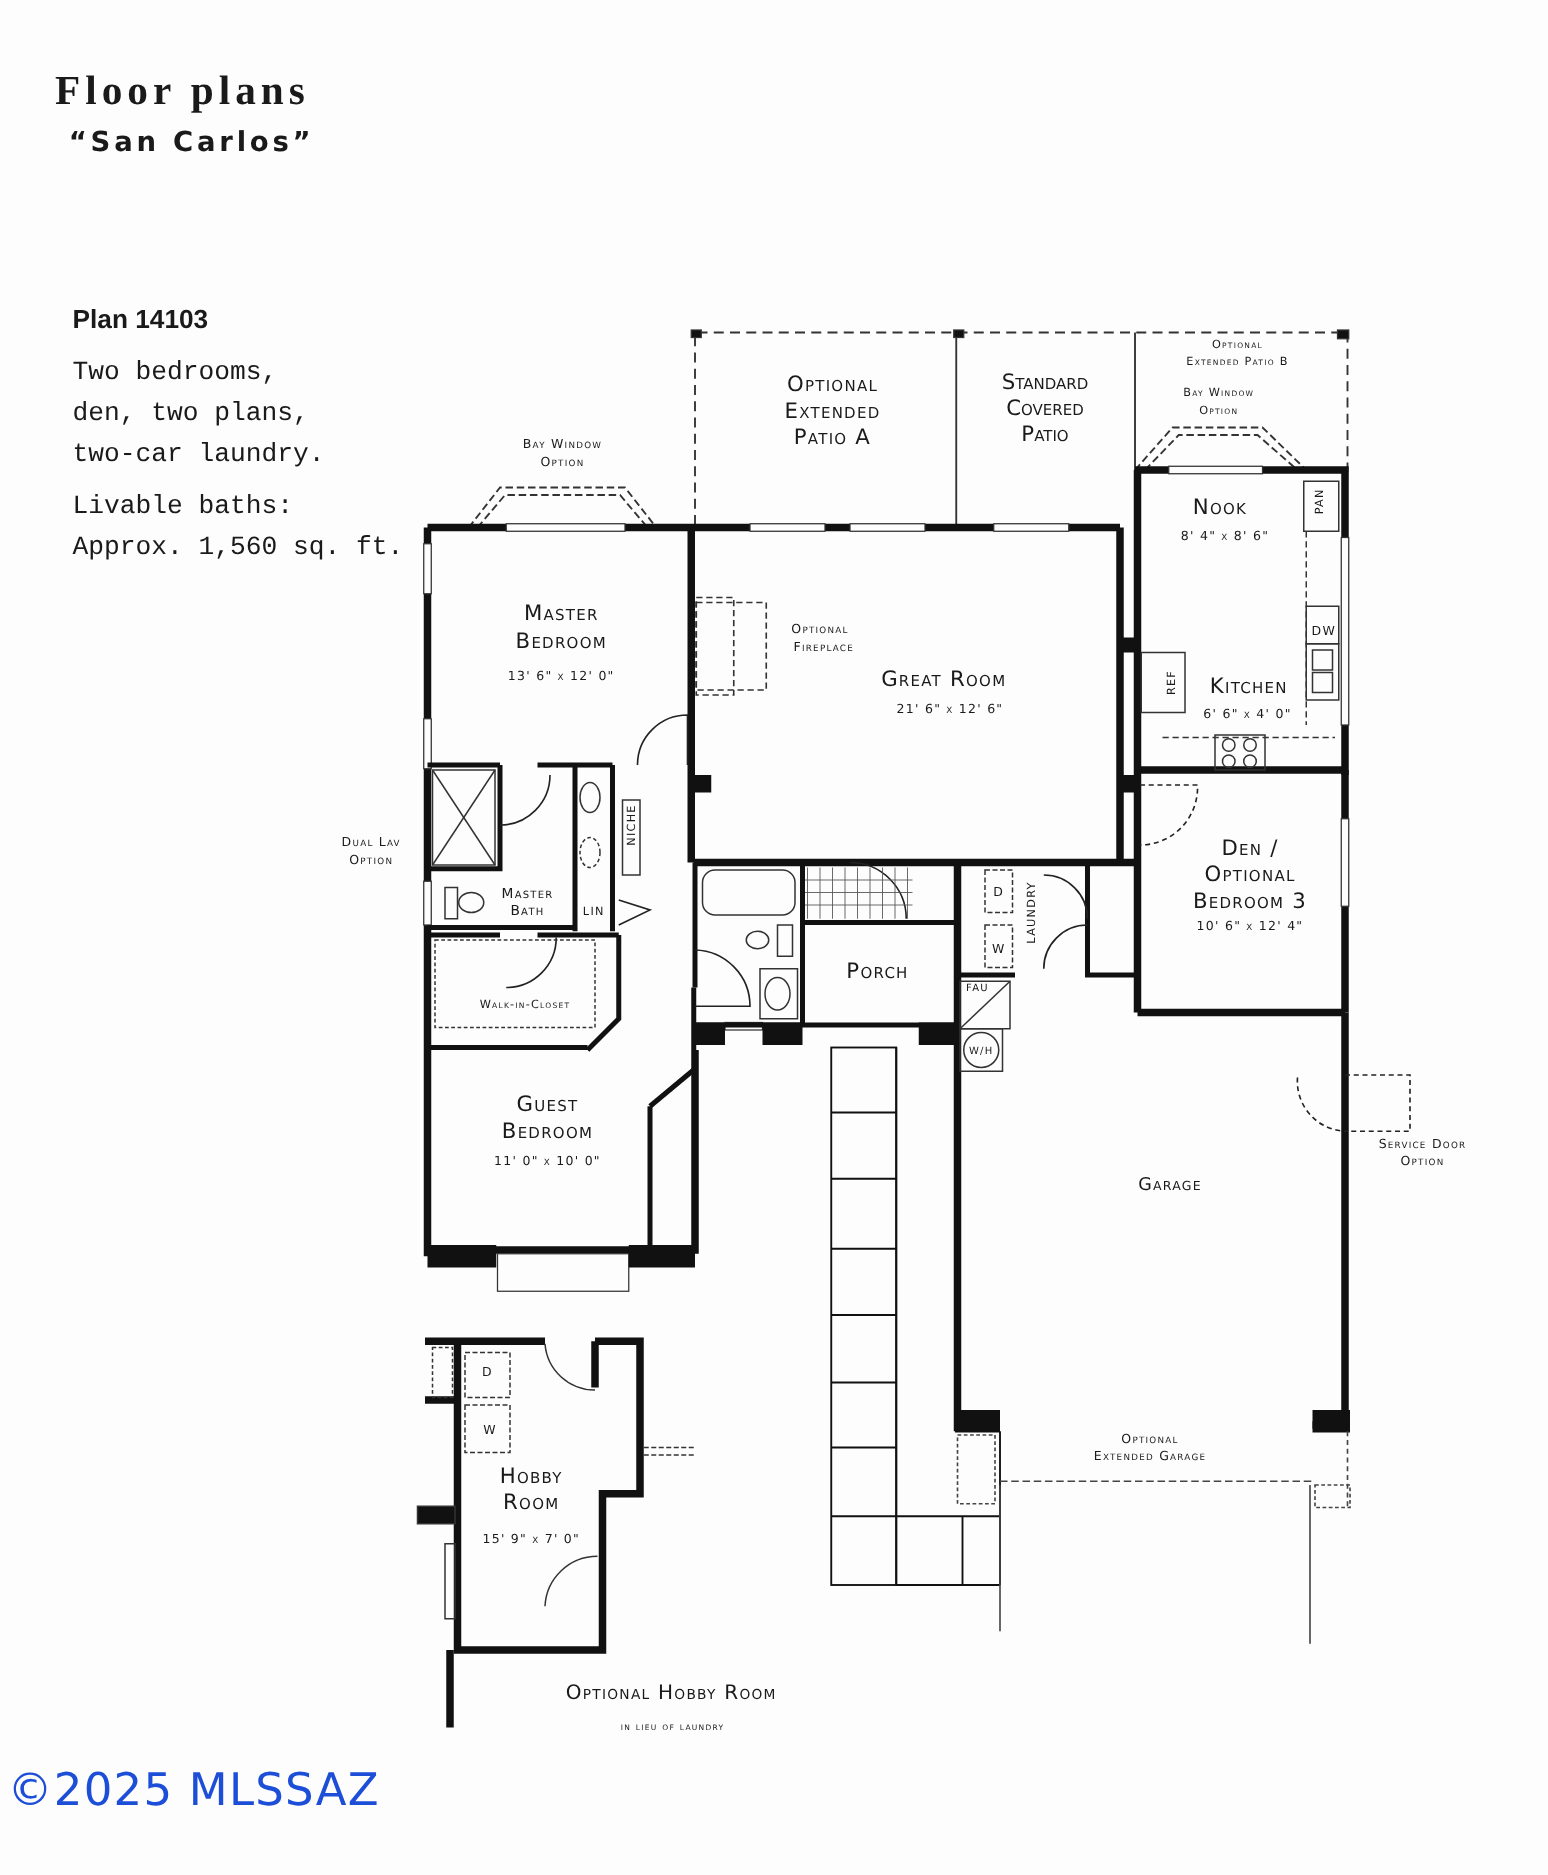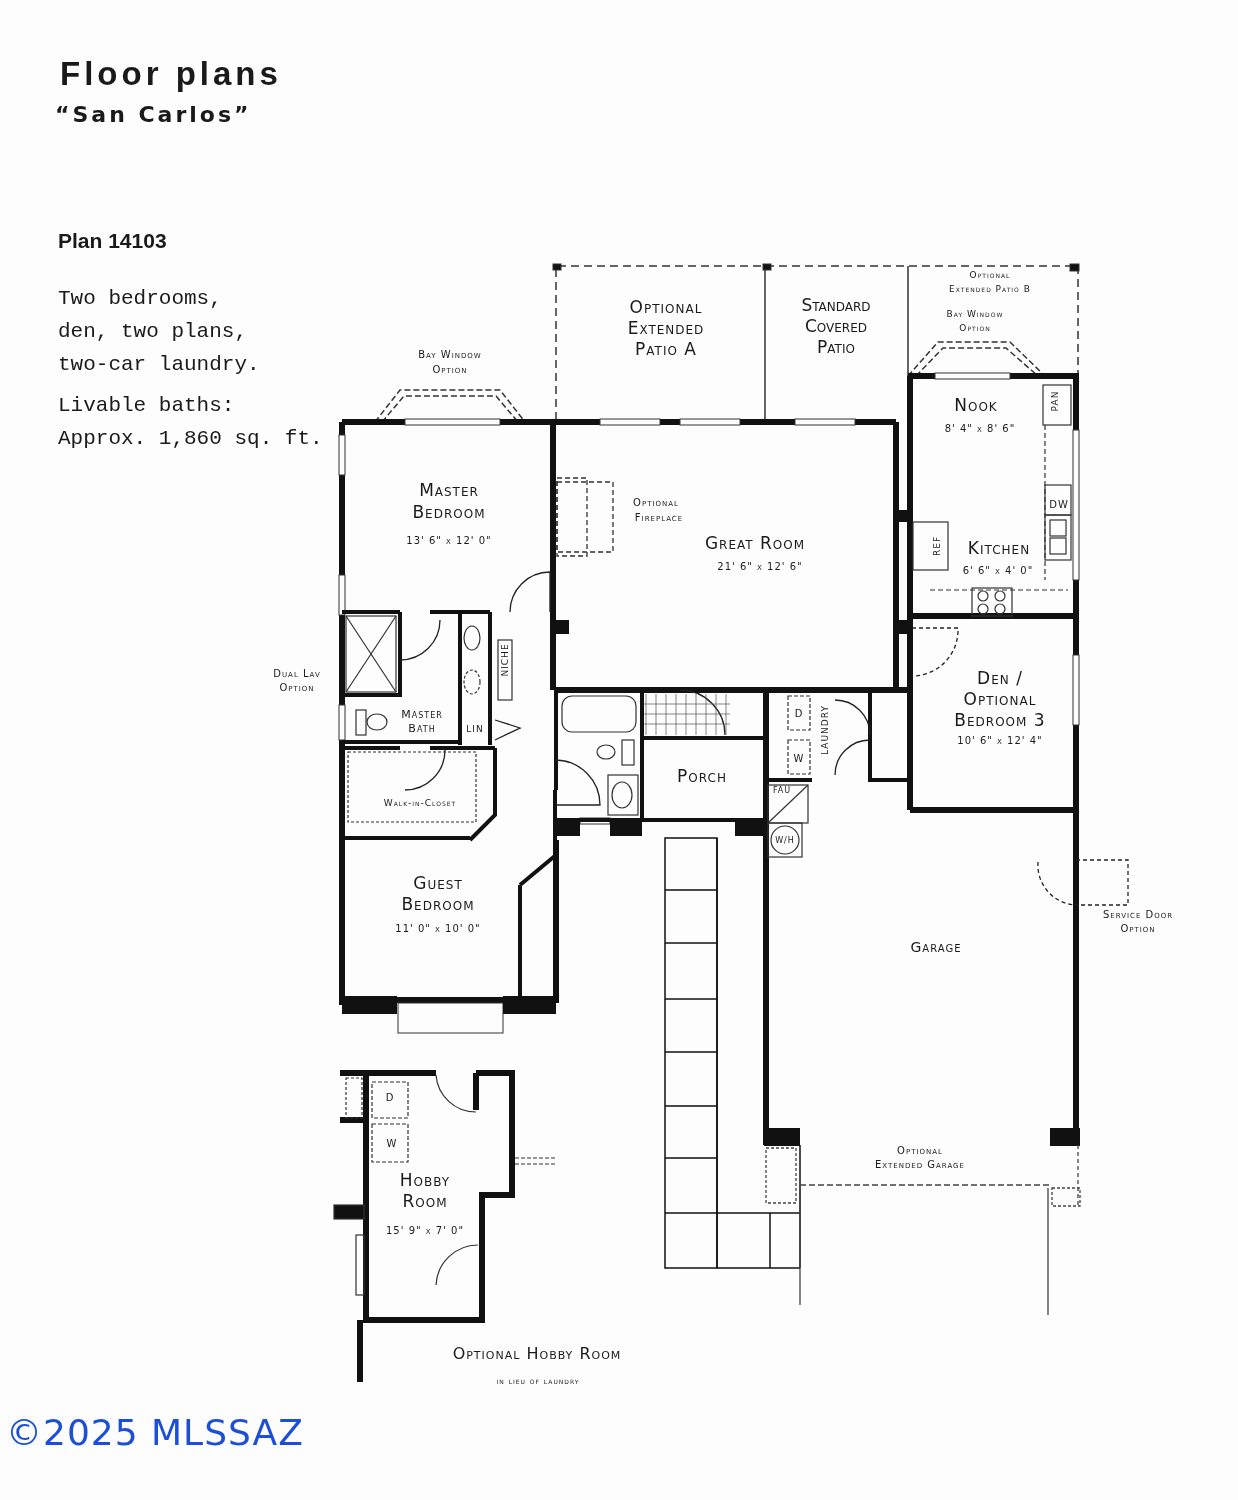--- a/index.html
+++ b/index.html
@@ -1,19 +1,19 @@
 <!DOCTYPE html>
 <html><head>
 <meta charset="utf-8">
 <style>
   html,body{margin:0;padding:0;background:#fdfdfd;}
   body{width:1238px;height:1500px;position:relative;overflow:hidden;font-family:"DejaVu Sans",sans-serif;color:#1a1a1a;}
-  .title{position:absolute;left:60px;top:55px;font-family:Liberation Sans, sans-serif;font-weight:bold;font-size:33px;letter-spacing:4px;}
+  .title{position:absolute;left:44px;top:55px;font-family:Liberation Serif, serif;font-weight:bold;font-size:33px;letter-spacing:4px;}
   .subtitle{position:absolute;left:55px;top:102px;font-size:22px;letter-spacing:3px;font-weight:bold;}
-  .plan-no{position:absolute;left:58px;top:229px;font-family:"Liberation Sans",sans-serif;font-weight:bold;font-size:21px;}
+  .plan-no{position:absolute;left:58px;top:244px;font-family:"Liberation Sans",sans-serif;font-weight:bold;font-size:21px;}
   .desc{position:absolute;left:58px;top:282px;font-family:Liberation Mono, monospace;font-size:21px;line-height:33px;}
   .desc div{white-space:nowrap;}
   .desc .gap{margin-top:8px;}
   svg{position:absolute;left:0;top:0;}
   .lbl{font-family:"DejaVu Sans",sans-serif;font-variant:small-caps;fill:#1a1a1a;text-anchor:middle;}
   .room{font-size:17px;letter-spacing:1px;}
   .dim{font-size:10px;letter-spacing:1px;}
   .small{font-size:10px;letter-spacing:1px;}
   .copyright{position:absolute;left:6px;top:1412px;font-family:"DejaVu Sans",sans-serif;font-size:36px;letter-spacing:1px;color:#1d4ed8;}
 </style>
@@ -21,21 +21,21 @@
 <body>
 
 <div class="title">Floor plans</div>
 <div class="subtitle">“San Carlos”</div>
 <div class="plan-no">Plan 14103</div>
 <div class="desc">
   <div>Two bedrooms,</div>
   <div>den, two plans,</div>
   <div>two-car laundry.</div>
   <div class="gap">Livable baths:</div>
-  <div>Approx. 1,860 sq. ft.</div>
+  <div>Approx. 1,560 sq. ft.</div>
 </div>
 
 <svg width="1238" height="1500" viewBox="0 0 1238 1500">
 
   <g fill="none" stroke="#333">
     <path d="M556 420 L556 266 L1078 266 L1078 380" stroke-dasharray="8,5" stroke-width="1.5"></path>
     <line x1="765" y1="266" x2="765" y2="420" stroke-width="1.5"></line>
     <line x1="908" y1="266" x2="908" y2="376" stroke-width="1.5"></line>
     <rect x="553" y="264" width="8" height="6" fill="#111"></rect>
     <rect x="763" y="264" width="8" height="6" fill="#111"></rect>

